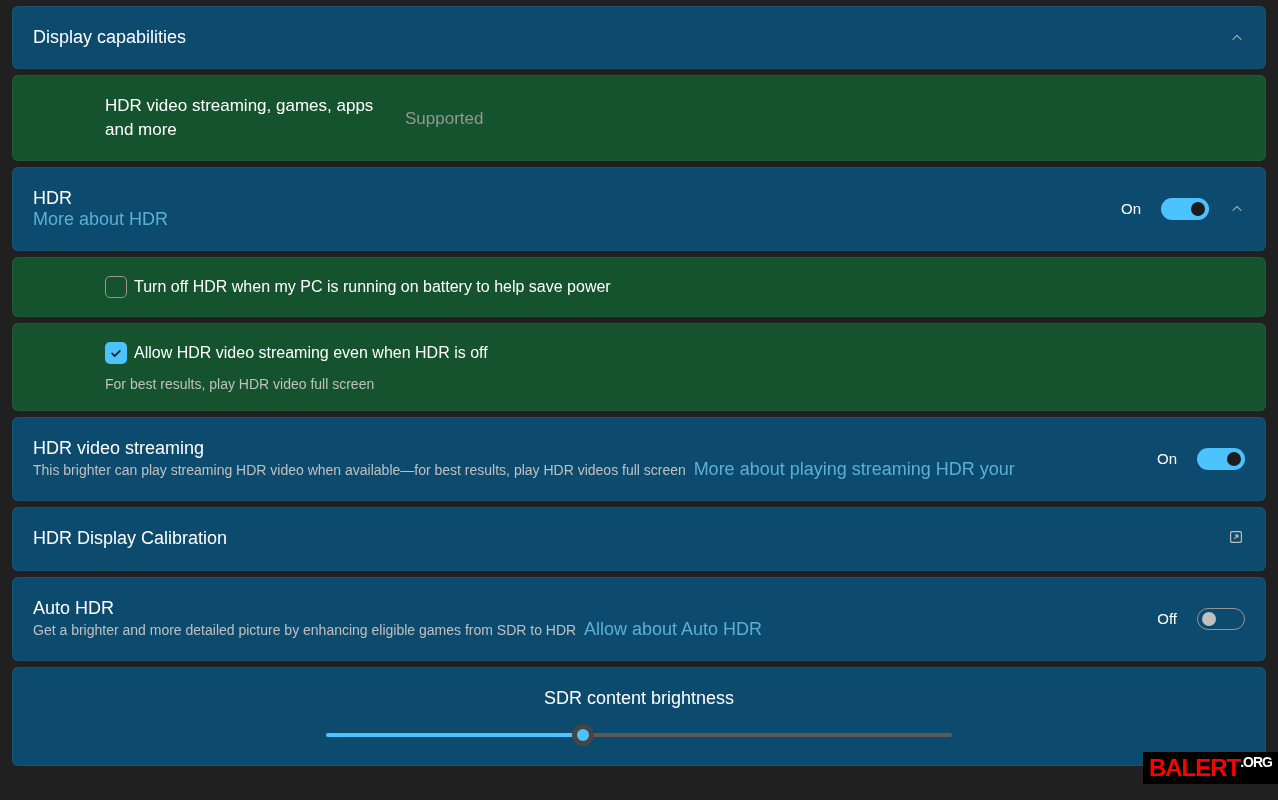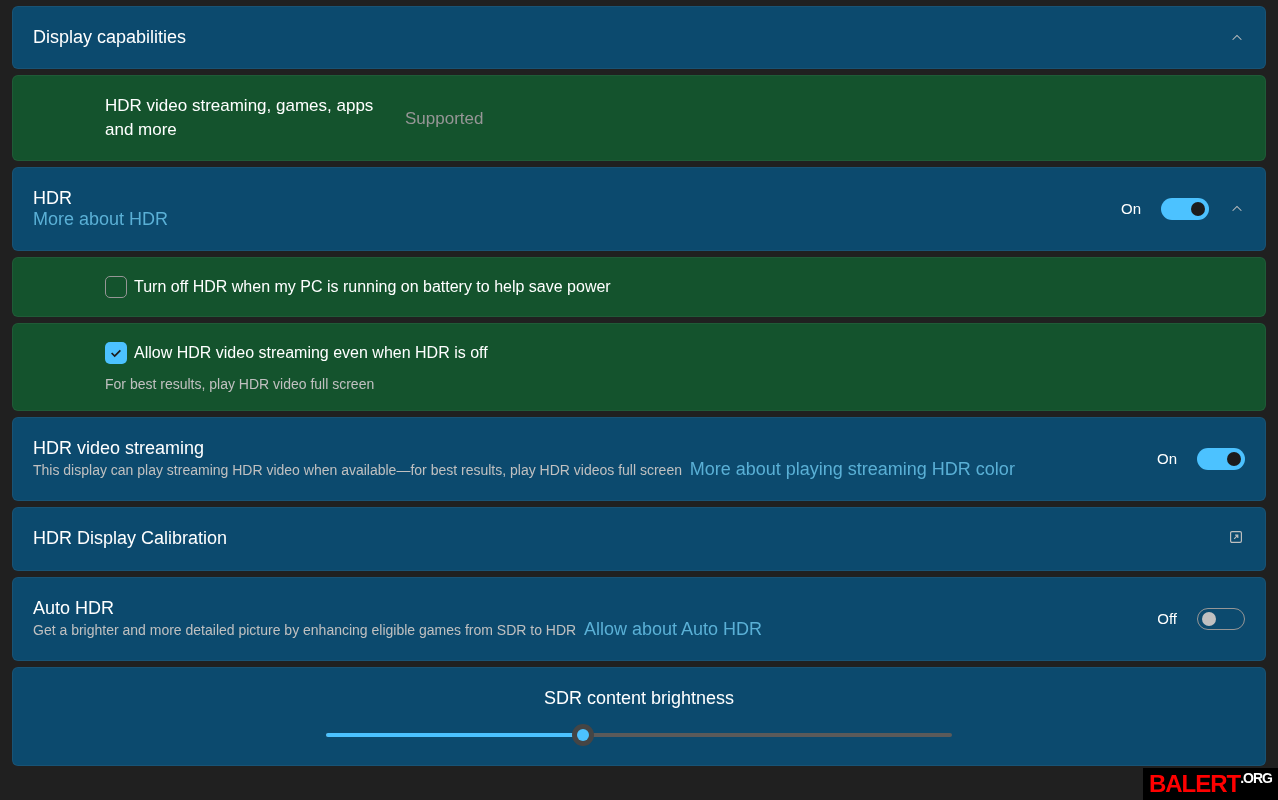--- a/index.html
+++ b/index.html
@@ -157,21 +157,21 @@
     }
     .slider-thumb::after {
       content: '';
       width: 12px;
       height: 12px;
       background: #4cc2ff;
       border-radius: 50%;
     }
     .watermark {
       position: fixed;
-      bottom: 0;
+      bottom: 16px;
       right: 0;
       background: #000;
       color: #ff0000;
       font-family: Impact, 'Arial Black', sans-serif;
       font-size: 24px;
       font-weight: bold;
       padding: 2px 6px;
       letter-spacing: -1px;
     }
     .watermark span { color: #fff; font-size: 14px; vertical-align: top;}
@@ -235,21 +235,21 @@
     <div class="checkbox-label">Allow HDR video streaming even when HDR is off</div>
   </div>
   <div class="checkbox-hint">For best results, play HDR video full screen</div>
 </div>
 
 <div class="card">
   <div class="card-header">
     <div>
       <div class="card-title">HDR video streaming</div>
       <div class="card-subtitle desc-flex">
-        <span>This display can play streaming HDR video when available—for best results, play HDR videos full screen</span>&nbsp;&nbsp;<span class="card-link">More about playing streaming HDR color</span>
+        <span>This brighter can play streaming HDR video when available—for best results, play HDR videos full screen</span>&nbsp;&nbsp;<span class="card-link">More about playing streaming HDR your</span>
       </div>
     </div>
     <div class="header-right">
       <span class="toggle-label">On</span>
       <div class="toggle on">
           <div class="toggle-knob"></div>
         </div>
     </div>
   </div>
 </div>

